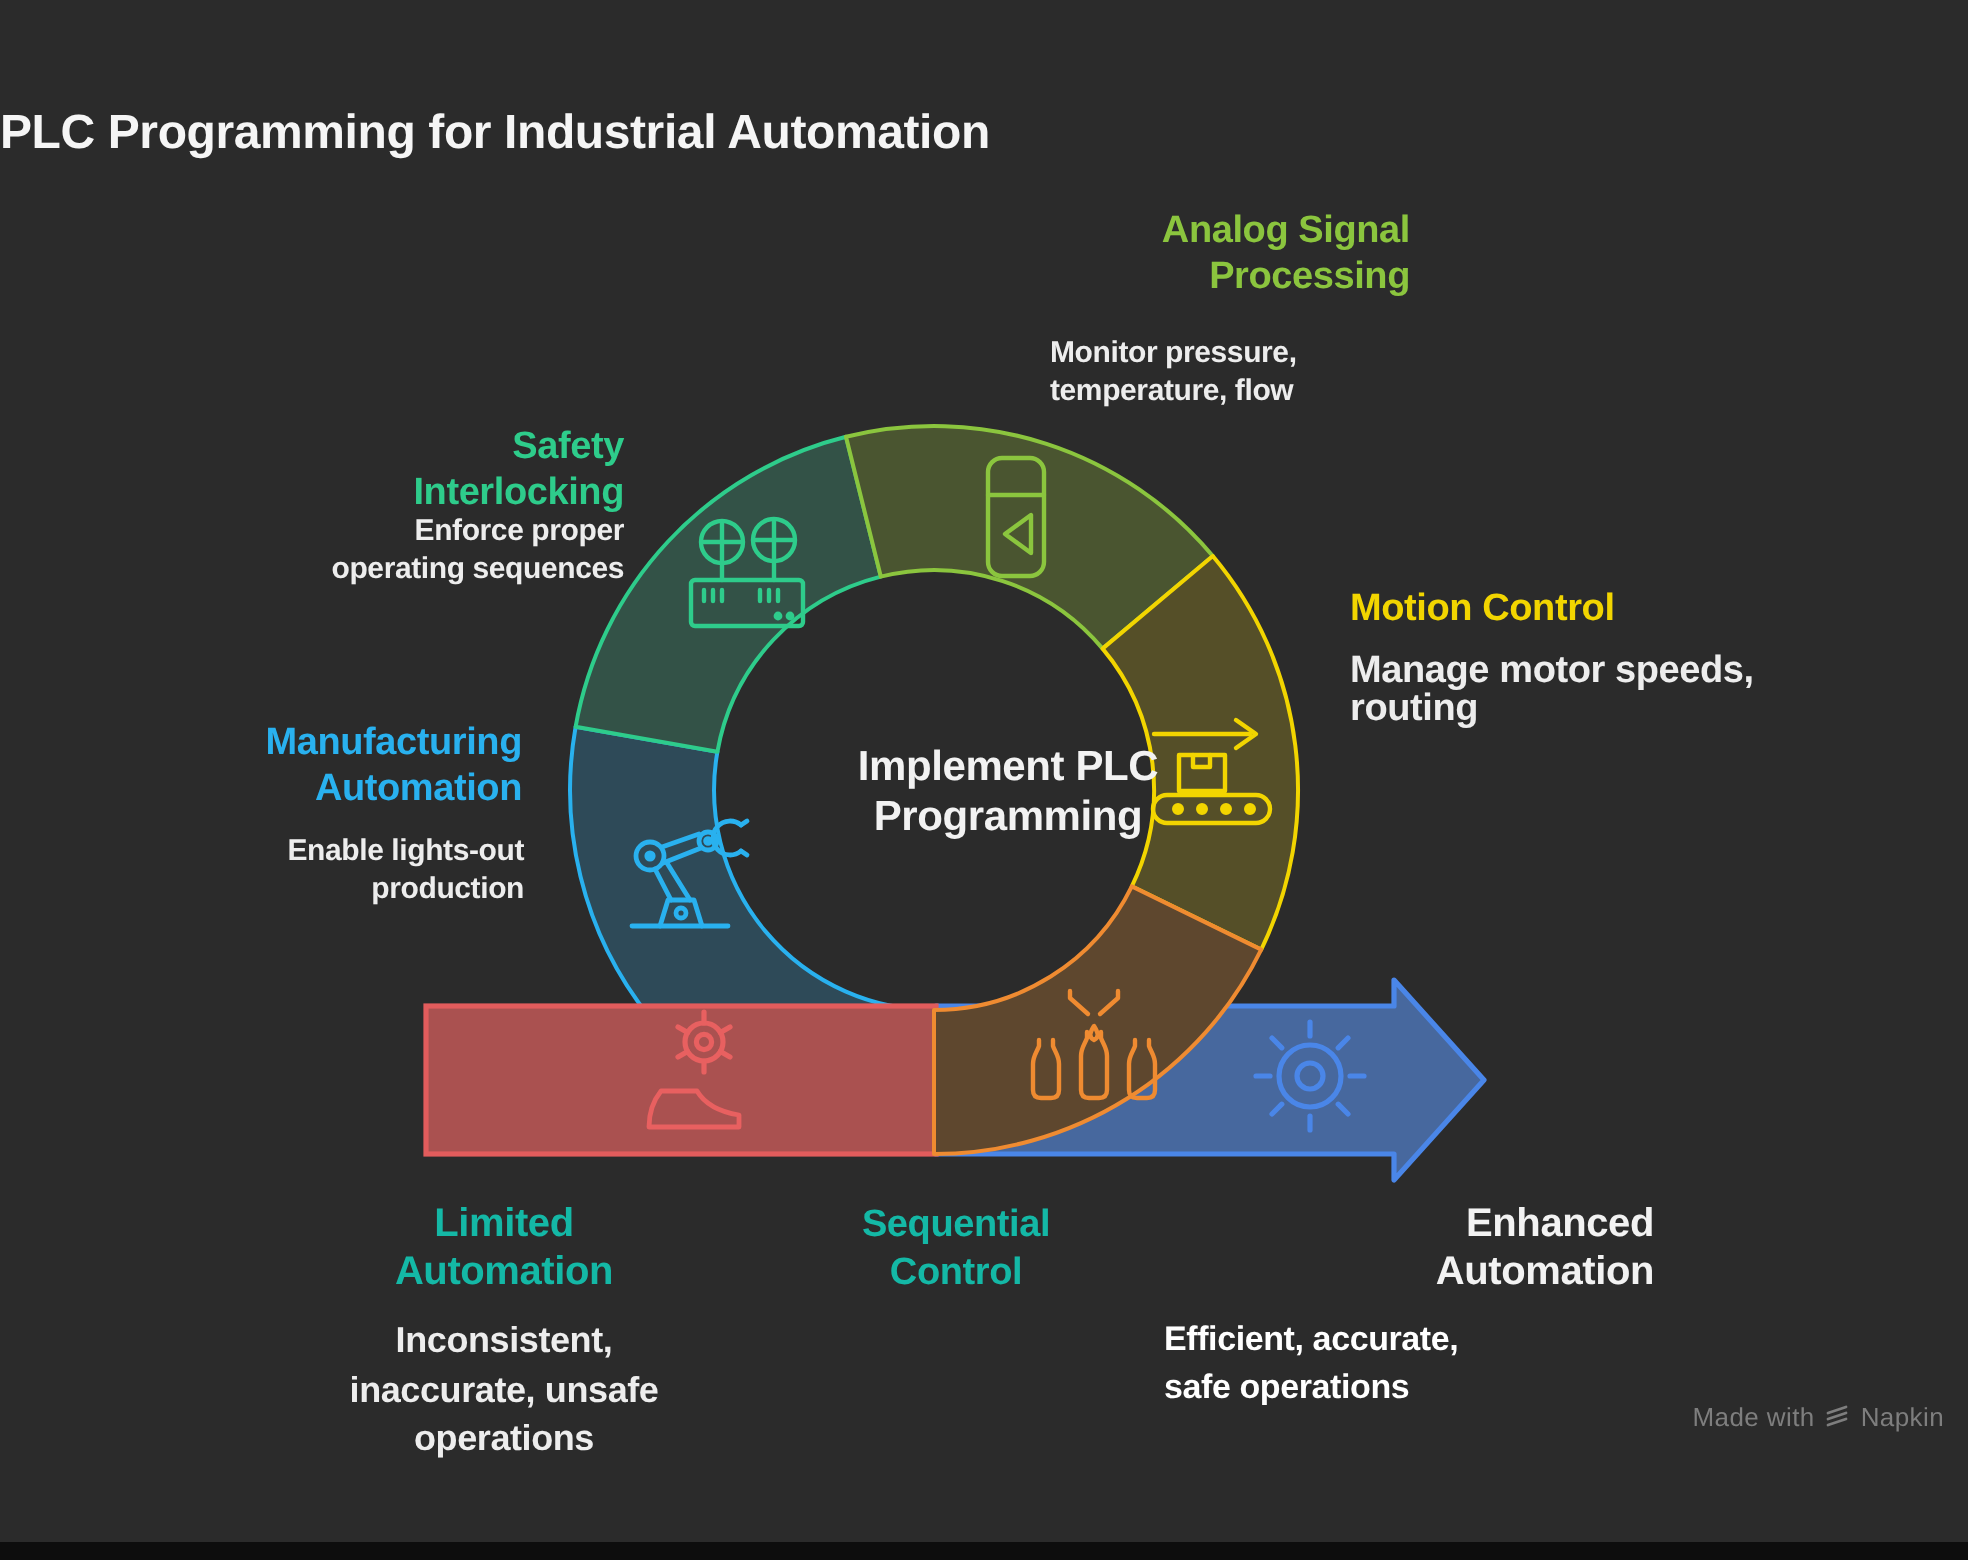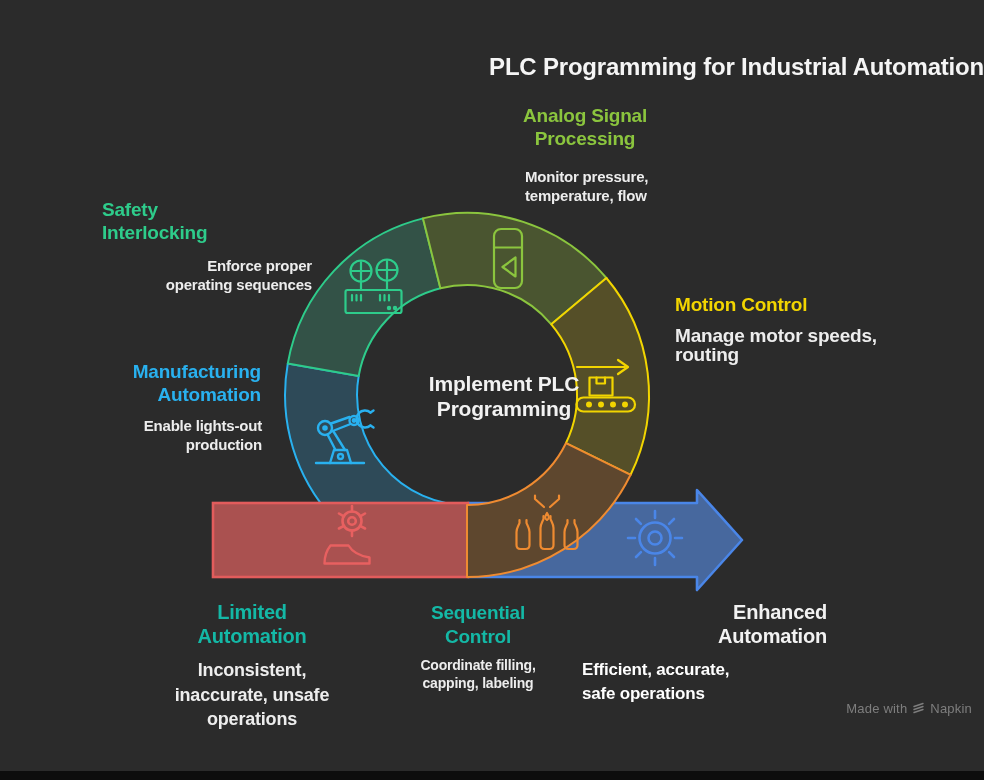--- a/index.html
+++ b/index.html
@@ -1,24 +1,24 @@
 <!DOCTYPE html>
 <html><head>
 <meta charset="utf-8">
 <style>
   html,body{margin:0;padding:0;background:#2b2b2b;}
   .canvas{position:relative;width:984px;height:780px;background:#2b2b2b;overflow:hidden;
           font-family:"Liberation Sans",sans-serif;}
   .lbl{position:absolute;white-space:pre-line;font-weight:700;letter-spacing:-0.2px;}
-  .title{left:0;top:52px;width:984px;text-align:right;font-size:24px;line-height:30px;color:#f5f5f5;}
+  .title{left:0;top:52px;width:984px;text-align:left;font-size:24px;line-height:30px;color:#f5f5f5;}
   .h-seg{font-size:19px;line-height:23px;}
   .d-seg{font-size:15px;line-height:18.5px;color:#ededed;}
-  .h-safety{left:102px;top:198px;width:210px;text-align:left;color:#2ecc8b;}
+  .h-safety{left:102px;top:212px;width:210px;text-align:right;color:#2ecc8b;}
   .d-safety{left:92px;top:257px;width:220px;text-align:right;}
-  .h-analog{left:465px;top:104px;width:240px;text-align:center;color:#8bc53e;}
+  .h-analog{left:465px;top:104px;width:240px;text-align:right;color:#8bc53e;}
   .d-analog{left:525px;top:168px;width:180px;text-align:left;}
   .h-motion{left:675px;top:293px;width:240px;text-align:left;color:#f2d500;}
   .d-motion{left:675px;top:327px;width:220px;text-align:left;font-size:19px;}
   .h-manu{left:51px;top:360px;width:210px;text-align:right;color:#29b1ef;}
   .d-manu{left:42px;top:417px;width:220px;text-align:right;}
   .center-lbl{left:360px;top:371px;width:214px;text-align:center;font-size:21px;line-height:25px;color:#f2f2f2;padding-left:37px;}
   .h-limited{left:132px;top:600px;width:240px;text-align:center;font-size:20px;line-height:24px;color:#14b8a6;}
   .d-limited{left:122px;top:658px;width:260px;text-align:center;font-size:18px;line-height:24.5px;color:#ededed;}
   .h-sequential{left:393px;top:601px;width:170px;text-align:center;font-size:19px;line-height:23.5px;color:#14b8a6;}
   .d-sequential{left:388px;top:656px;width:180px;text-align:center;font-size:14px;line-height:18px;color:#ededed;}
@@ -147,22 +147,20 @@
 Programming</div>
 
   <div class="lbl h-limited">Limited
 Automation</div>
   <div class="lbl d-limited">Inconsistent,
 inaccurate, unsafe
 operations</div>
 
   <div class="lbl h-sequential">Sequential
 Control</div>
-  <div class="lbl d-sequential">Coordinate filling,
-capping, labeling</div>
 
   <div class="lbl h-enhanced">Enhanced
 Automation</div>
   <div class="lbl d-enhanced">Efficient, accurate,
 safe operations</div>
 
   <div class="watermark">
     <span>Made with</span>
     <svg width="13" height="13" viewBox="0 0 13 13">
       <path d="M2,4.5 L11,1.5 M2,7.5 L11,4.5 M2,10.5 L11,7.5" stroke="#7e7e7e" stroke-width="1.4" fill="none" stroke-linecap="round"></path>

